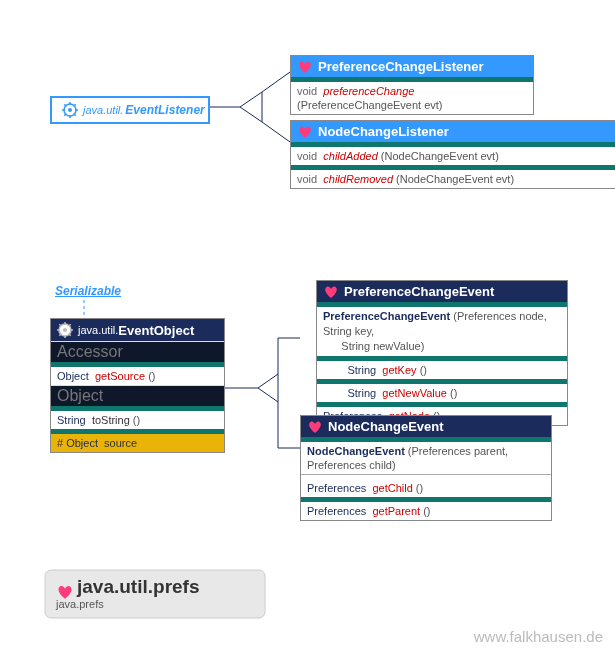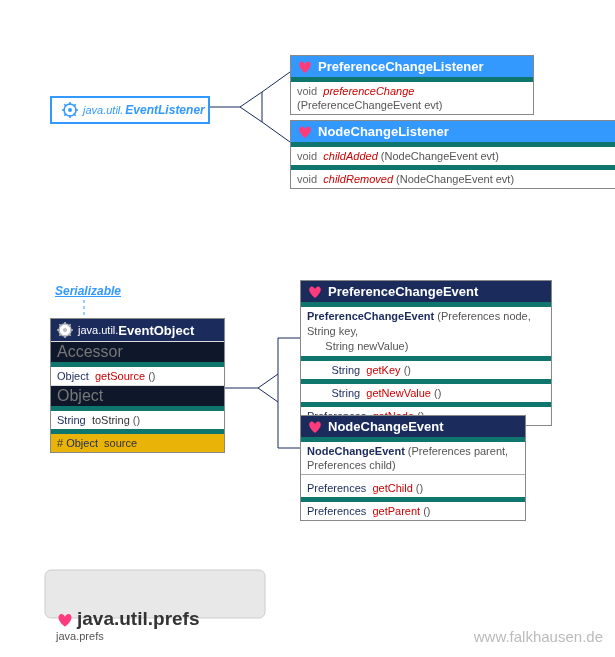--- a/index.html
+++ b/index.html
@@ -218,21 +218,21 @@
     &nbsp;<span>toString</span>
     <span class="param">()</span>
   </div>
   <div class="row gray">
     <span>#</span>
     <span class="kw-type">Object</span>
     &nbsp;<span>source</span>
   </div>
 </div>
 
-<div class="box abs" style="left:300px; top:280px; width:252px;">
+<div class="box abs" style="left:316px; top:280px; width:252px;">
   <div class="header navy">
     <span class="heart">
       <svg viewBox="0 0 16 14">
           <path d="M8 13 C2 8 1 4 3.5 2 C5 1 7 2 8 4 C9 2 11 1 12.5 2 C15 4 14 8 8 13 Z" fill="#ff3b7b"></path>
         </svg>
     </span>
     <span>PreferenceChangeEvent</span>
   </div>
   <div class="row" style="line-height:15px;">
     <span class="kw-type" style="font-weight:bold;">PreferenceChangeEvent</span>
@@ -249,21 +249,21 @@
     &nbsp;<span class="method2">getNewValue</span>
     <span class="param">()</span>
   </div>
   <div class="row">
     <span class="kw-type">Preferences</span>
     &nbsp;<span class="method2">getNode</span>
     <span class="param">()</span>
   </div>
 </div>
 
-<div class="box abs" style="left:300px; top:415px; width:226px;">
+<div class="box abs" style="left:300px; top:415px; width:252px;">
   <div class="header navy">
     <span class="heart">
       <svg viewBox="0 0 16 14">
           <path d="M8 13 C2 8 1 4 3.5 2 C5 1 7 2 8 4 C9 2 11 1 12.5 2 C15 4 14 8 8 13 Z" fill="#ff3b7b"></path>
         </svg>
     </span>
     <span>NodeChangeEvent</span>
   </div>
   <div class="row">
     <span class="kw-type" style="font-weight:bold;">NodeChangeEvent</span>
@@ -275,21 +275,21 @@
     <span class="param">()</span>
   </div>
   <div class="row">
     <span class="kw-type">Preferences</span>
     &nbsp;<span class="method2">getParent</span>
     <span class="param">()</span>
   </div>
 </div>
 
 <div class="abs" style="left:56px; top:576px;">
-  <div style="display:flex; align-items:center;margin-top:32px;">
+  <div style="display:flex; align-items:flex-end;">
     <span class="heart">
       <svg viewBox="0 0 16 14" width="18" height="16">
           <path d="M8 13 C2 8 1 4 3.5 2 C5 1 7 2 8 4 C9 2 11 1 12.5 2 C15 4 14 8 8 13 Z" fill="#ff3b7b"></path>
         </svg>
     </span>
     <span class="pkg-label">java.util.prefs</span>
   </div>
   <div class="pkg-sub">java.prefs</div>
 </div>
 

